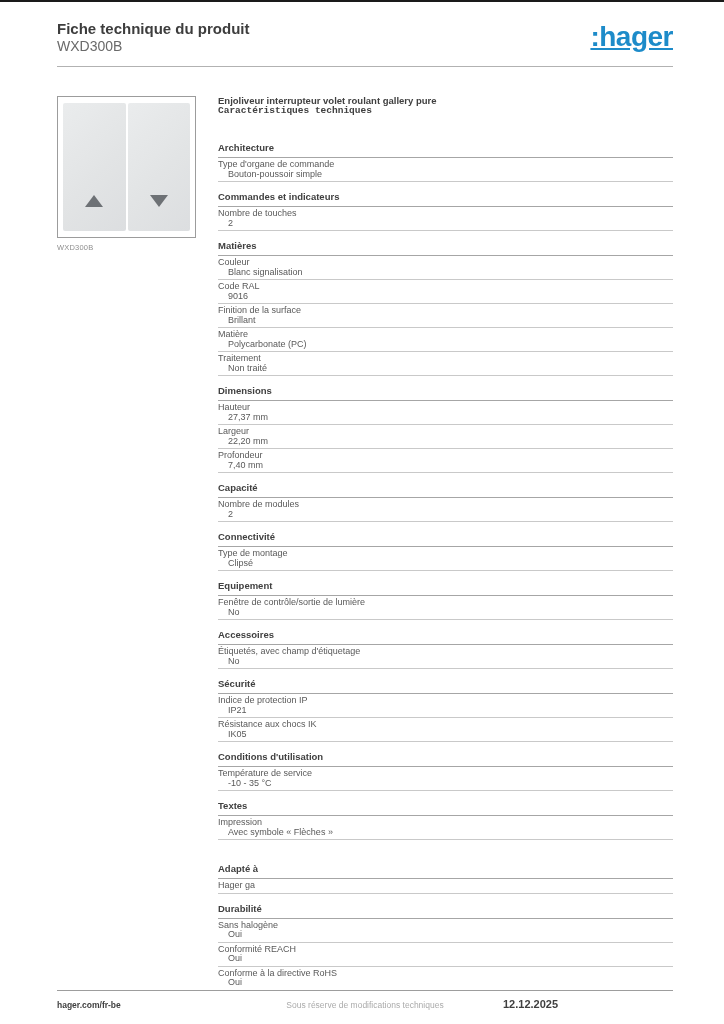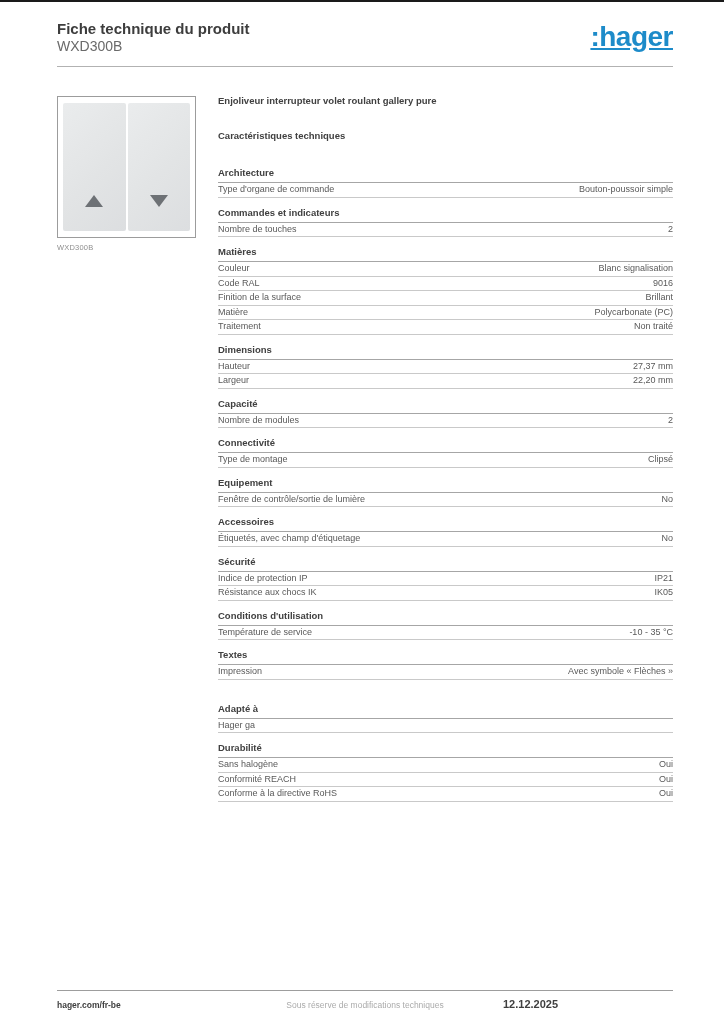--- a/index.html
+++ b/index.html
@@ -111,21 +111,21 @@
     font-size: 9.5px;
     font-weight: bold;
     color: #404040;
     line-height: 10px;
   }
   .tech-title {
     font-size: 9.5px;
     font-weight: bold;
     color: #404040;
     line-height: 10px;
-    margin-top: 25px;
+    font-family: Liberation Mono, monospace;
   }
   
   .sections { margin-top: 27px; }
   .section { margin-top: 10px; }
   .section:first-child { margin-top: 0; }
   .section.extra-gap { margin-top: 24px; }
   .section-title {
     font-size: 9.5px;
     font-weight: bold;
     color: #404040;
@@ -136,20 +136,21 @@
   .spec-row {
     display: flex;
     justify-content: space-between;
     align-items: baseline;
     font-size: 9px;
     line-height: 9.5px;
     color: #595959;
     padding: 2px 0;
     border-bottom: 1px solid #c9c9c9;
     min-height: 14px;
+    flex-direction: column;
   }
   .spec-label { text-align: left; }
   .spec-value { text-align: right; white-space: nowrap; padding-left: 10px; }
   
   .footer {
     position: absolute;
     left: 57px;
     right: 51px;
     top: 990px;
     border-top: 1px solid #9d9d9d;
@@ -266,20 +267,24 @@
   <div class="spec-row">
     <span class="spec-label">Hauteur</span>
     <span class="spec-value">27,37 mm</span>
   </div>
 
   <div class="spec-row">
     <span class="spec-label">Largeur</span>
     <span class="spec-value">22,20 mm</span>
   </div>
 
+  <div class="spec-row">
+    <span class="spec-label">Profondeur</span>
+    <span class="spec-value">7,40 mm</span>
+  </div>
 </div>
   </div>
 
   <div class="section">
     <div class="section-title">Capacité</div>
     <div class="section-rows">
   <div class="spec-row">
     <span class="spec-label">Nombre de modules</span>
     <span class="spec-value">2</span>
   </div>

